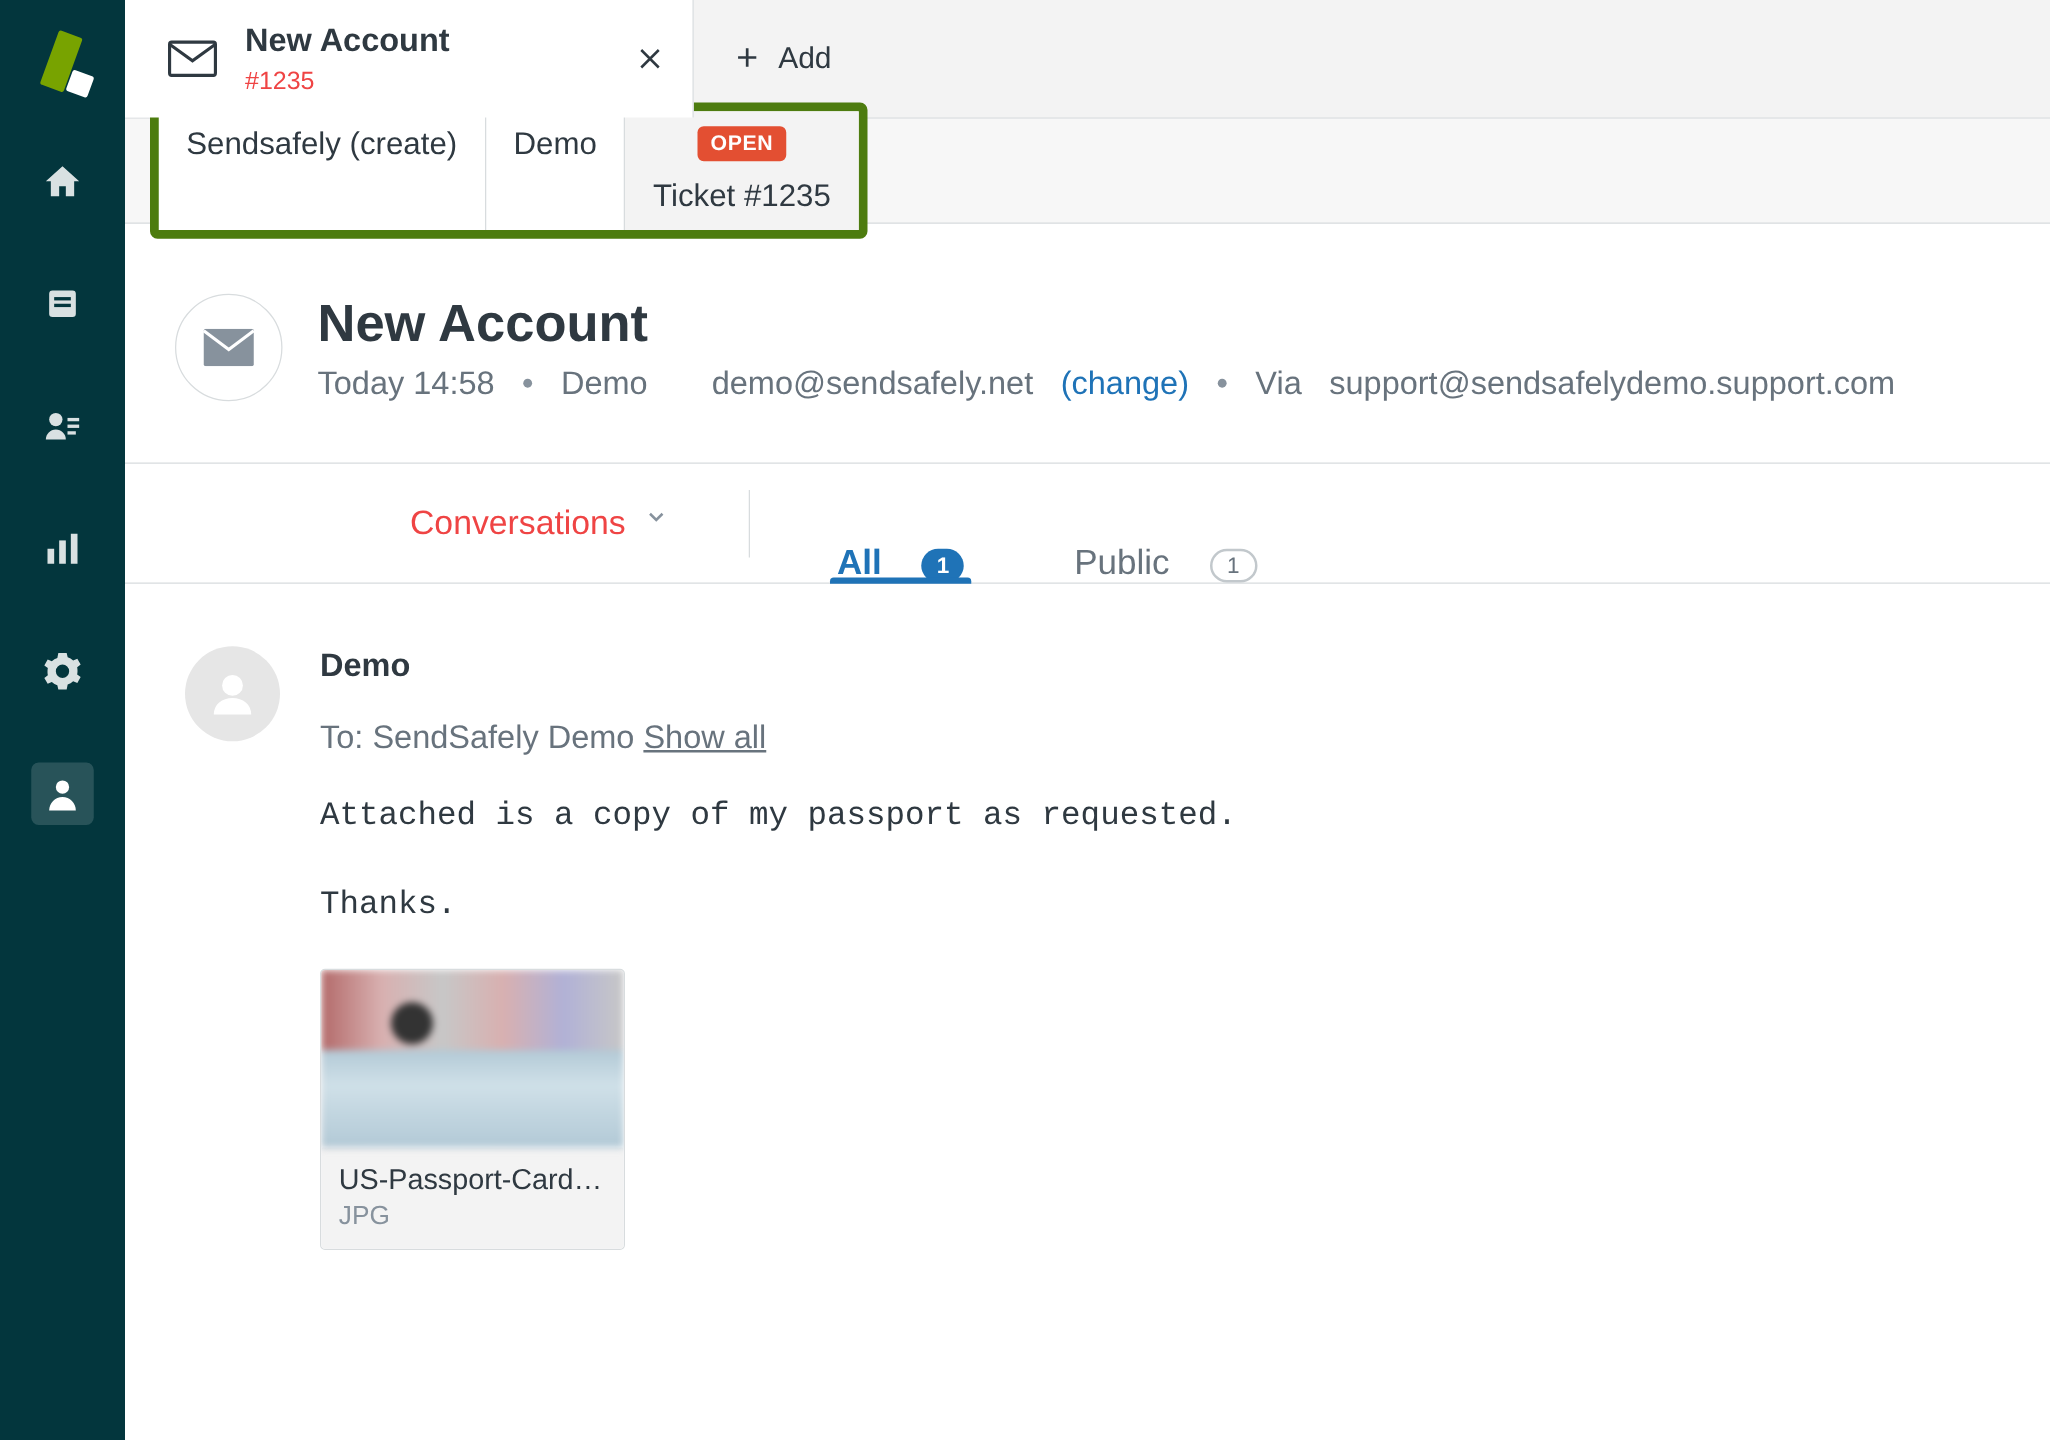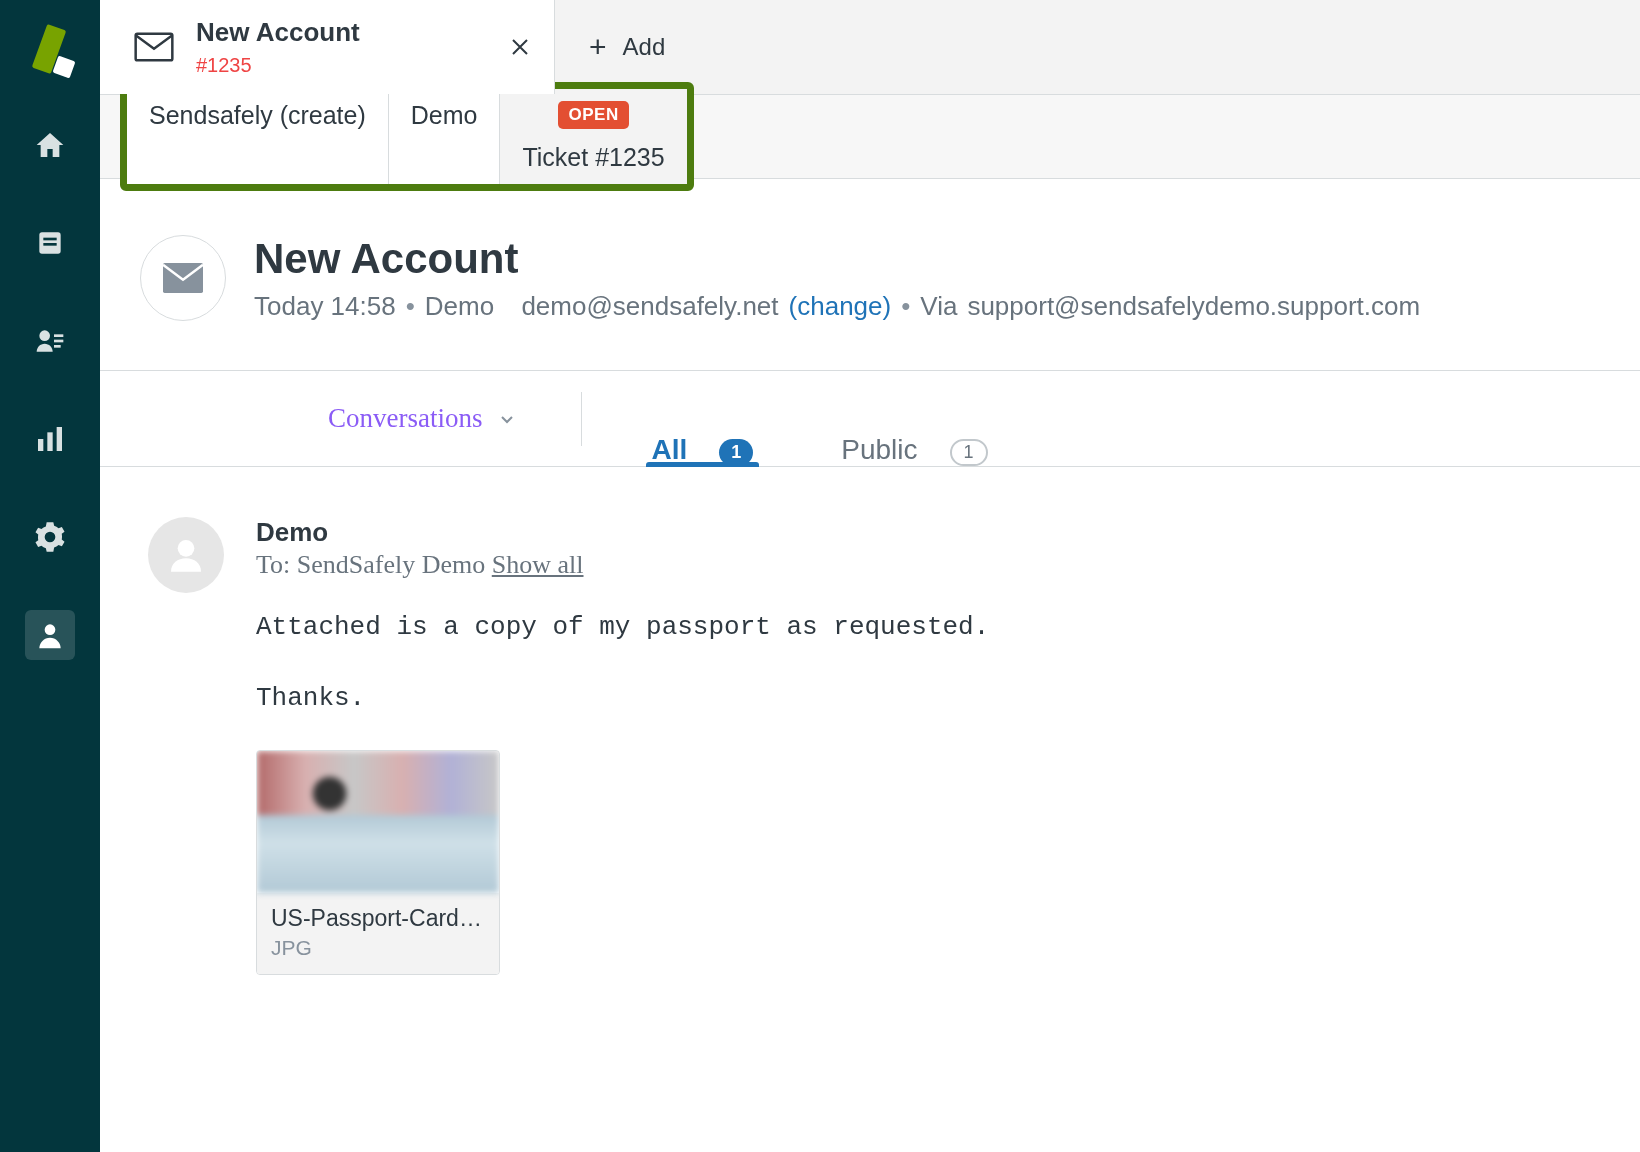--- a/index.html
+++ b/index.html
@@ -37,44 +37,44 @@
   .crumb:last-child { border-right:none; }
   .crumb.status { background:#f3f3f3; display:flex; align-items:center; gap:14px; font-size:25px;flex-direction:column; }
   .badge-open { background:#e34f32; color:#fff; font-size:17px; font-weight:700; letter-spacing:.5px; padding:4px 10px; border-radius:5px; }
 
   
   .ticket-head { display:flex; align-items:flex-start; gap:28px; padding: 56px 40px 48px 40px; border-bottom:1px solid #d8dcde; }
   .avatar-mail { width:86px; height:86px; border:1px solid #d8dcde; border-radius:50%; display:flex; align-items:center; justify-content:center; flex-shrink:0; }
   .avatar-mail svg { width:42px; height:30px; color:#87929d; }
   .subject-block { display:flex; flex-direction:column; gap:8px; }
   .subject { font-size:42px; font-weight:700; color:#2f3941; }
-  .meta { font-size:26px; color:#68737d; display:flex; gap:10px; flex-wrap:wrap; }
+  .meta { font-size:26px; color:#68737d; display:flex; gap:22px; flex-wrap:wrap; }
   .meta .link { color:#1f73b7; cursor:pointer; }
   .meta .dot { color:#87929d; }
 
   
   .filterbar { height: 96px; border-bottom:1px solid #d8dcde; display:flex; align-items:center; padding-left: 40px; }
   .filter-spacer { width: 188px; }
-  .conv-dd { font-size:27px; color:#8b5cf6; display:flex; align-items:center; gap:14px; cursor:pointer;font-family:Liberation Serif, serif; }
+  .conv-dd { font-size:27px; color:#ef4444; display:flex; gap:14px; cursor:pointer; }
   .conv-dd svg { width:20px; height:20px; color:#87929d; }
   .vline { width:1px; height:54px; background:#d8dcde; margin: 0 64px; }
   .ftab { font-size:28px; color:#68737d; display:flex; align-items:flex-end; gap:32px; cursor:pointer; padding: 0 6px; height:100%; position:relative; }
   .ftab.active { color:#1f73b7; font-weight:700; }
   .ftab.active::after { content:''; position:absolute; left:0; right:0; bottom:-1px; height:5px; background:#1f73b7; border-radius:3px 3px 0 0; }
   .count-pill { background:#1f73b7; color:#fff; font-size:18px; font-weight:700; border-radius:999px; padding:3px 12px; min-width:30px; text-align:center; }
   .count-pill.outline { background:#fff; color:#68737d; border:2px solid #c2c8cc; font-weight:500; padding:1px 12px; }
   .ftab + .ftab { margin-left: 76px; }
 
   
   .msg { display:flex; gap:32px; padding: 50px 40px; }
   .msg .avatar-user { width:76px; height:76px; border-radius:50%; background:#e6e6e6; display:flex; align-items:center; justify-content:center; flex-shrink:0; color:#fff; margin-left: 8px; }
   .msg .avatar-user svg { width:40px; height:40px; }
   .msg-body { flex:1; font-size:26px; color:#2f3941; }
   .msg-from { font-size:26px; font-weight:700; color:#2f3941; }
-  .msg-to { font-size:26px; color:#68737d; margin-top:2px;font-family:Liberation Serif, serif; }
+  .msg-to { font-size:26px; color:#68737d; margin-top:26px; }
   .msg-to .showall { color:#68737d; text-decoration:underline; cursor:pointer; }
   .msg-text { margin-top:28px; line-height:1.5;font-family:Liberation Mono, monospace; }
   .msg-text p { margin-bottom: 32px; }
 
   
   .attach { margin-top: 24px; width: 244px; border:1px solid #d8dcde; border-radius:4px; overflow:hidden; cursor:pointer; }
   .thumb { height: 142px; background:
     linear-gradient(180deg, rgba(255,255,255,0) 0%, rgba(255,255,255,0) 45%, #b2c9d6 45%, #cfe0e8 65%, #b2c9d6 100%),
     radial-gradient(circle at 30% 30%, #333 0%, #333 8%, transparent 9%),
     linear-gradient(90deg, #b36a6a 0%, #d8b0b0 20%, #c7c7c7 40%, #d8b0b0 60%, #b1b1d6 80%, #c7c7c7 100%);

